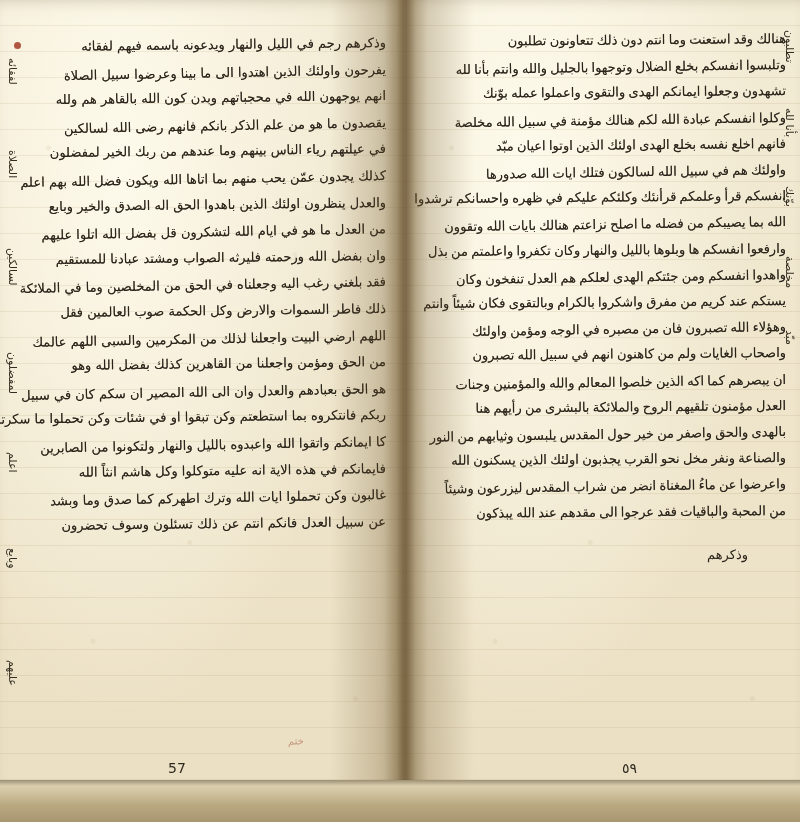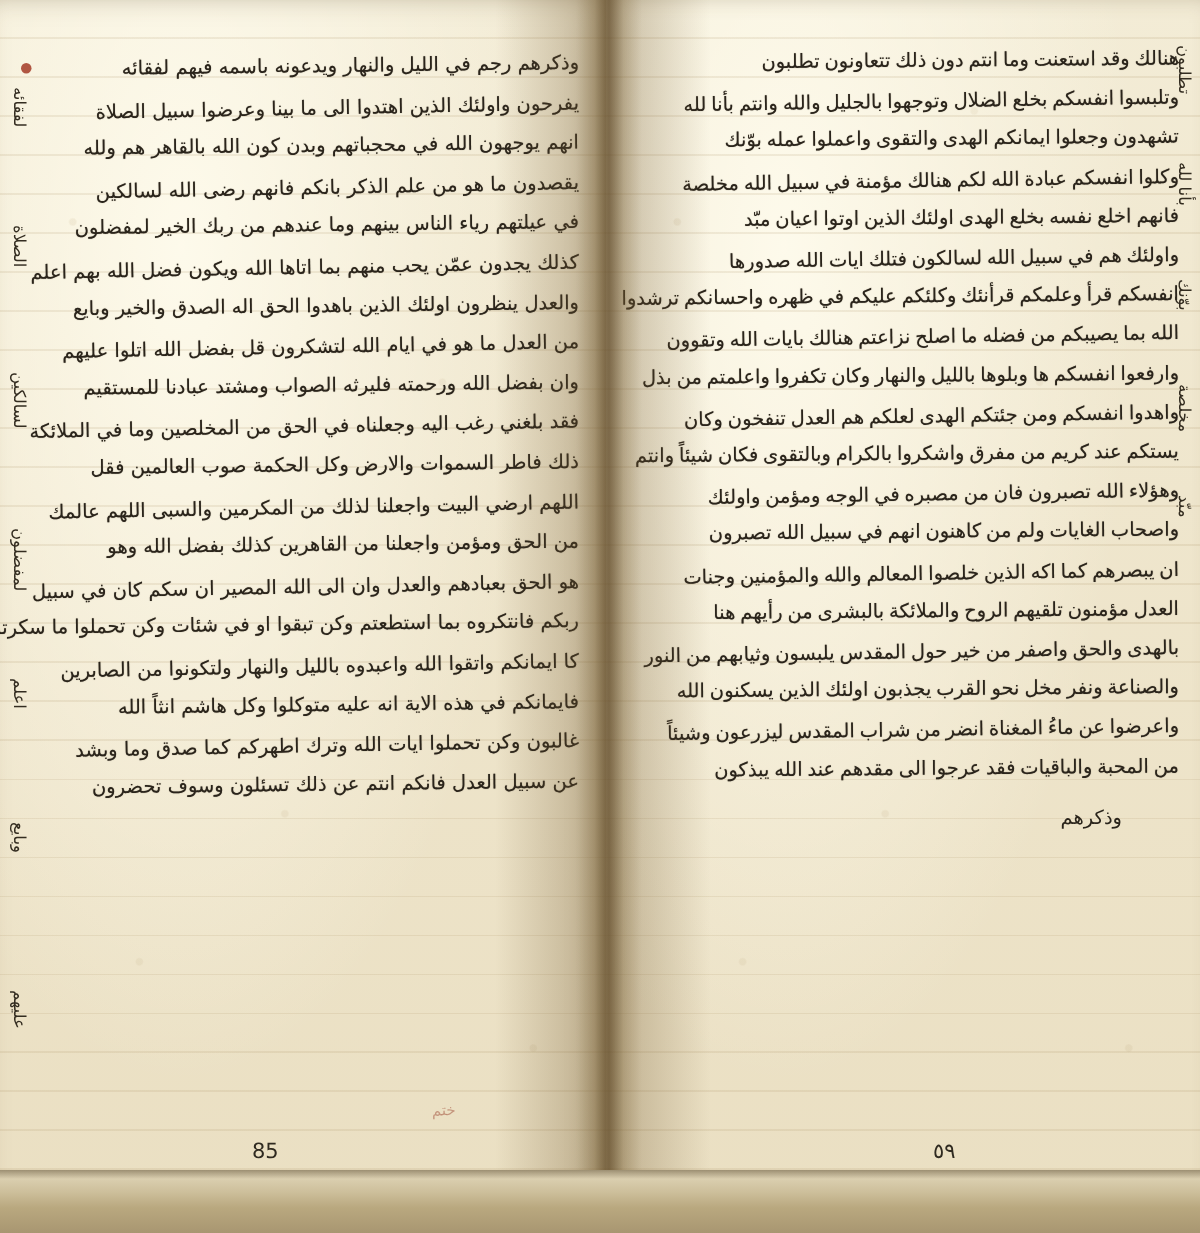--- a/index.html
+++ b/index.html
@@ -291,31 +291,31 @@
         <span class="line">واهدوا انفسكم ومن جئتكم الهدى لعلكم هم العدل تنفخون  وكان</span>
         <span class="line">يستكم عند كريم من مفرق واشكروا بالكرام وبالتقوى فكان شيئاً وانتم</span>
         <span class="line">وهؤلاء الله تصبرون  فان من مصبره في الوجه ومؤمن واولئك</span>
         <span class="line">واصحاب الغايات ولم من كاهنون انهم في سبيل الله تصبرون</span>
         <span class="line">ان يبصرهم كما اكه الذين خلصوا المعالم والله والمؤمنين وجنات</span>
         <span class="line">العدل مؤمنون  تلقيهم الروح والملائكة بالبشرى من رأيهم هنا</span>
         <span class="line">بالهدى والحق واصفر من خير حول المقدس يلبسون  وثيابهم من النور</span>
         <span class="line">والصناعة ونفر مخل نحو القرب يجذبون  اولئك الذين يسكنون الله</span>
         <span class="line">واعرضوا عن ماءُ المغناة انضر من شراب المقدس ليزرعون وشيئاً</span>
         <span class="line">من المحبة والباقيات فقد عرجوا الى مقدهم عند الله يبذكون</span>
-        <span class="closing" style="margin-top:8px; padding-right:38px;">وذكرهم</span>
+        <span class="closing" style="margin-top:18px; padding-right:38px;">وذكرهم</span>
       </div>
 
       <div class="margin-note" style="right:4px; top:30px;">تطلبون</div>
       <div class="margin-note" style="right:4px; top:108px;">بأنا لله</div>
       <div class="margin-note" style="right:4px; top:186px;">بوّنك</div>
       <div class="margin-note" style="right:4px; top:256px;">مخلصة</div>
       <div class="margin-note" style="right:4px; top:330px;">مبّد</div>
     </div>
 
     <div class="curve-r"></div>
     <div class="curve-l"></div>
     <div class="gutter"></div>
     <div class="book-bottom"></div>
 
-    <div class="folio" id="folio-left">85</div>
+    <div class="folio" id="folio-left">57</div>
     <div class="folio" id="folio-right">٥٩</div>
   </div>
 </div>
 
 </body></html>

